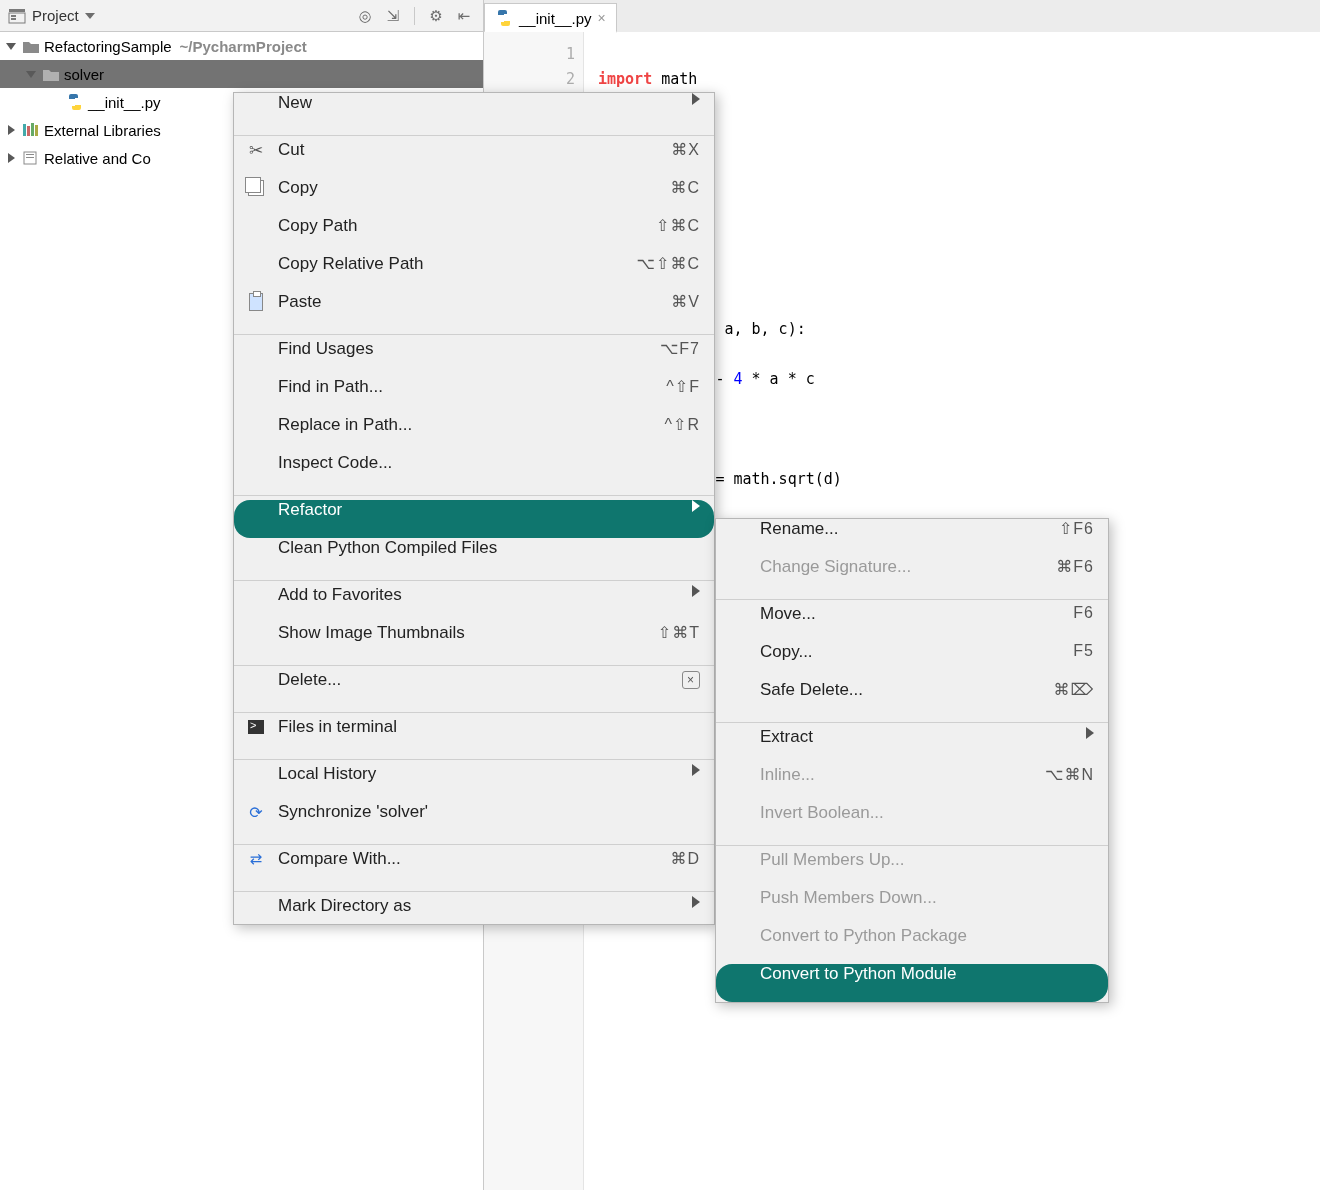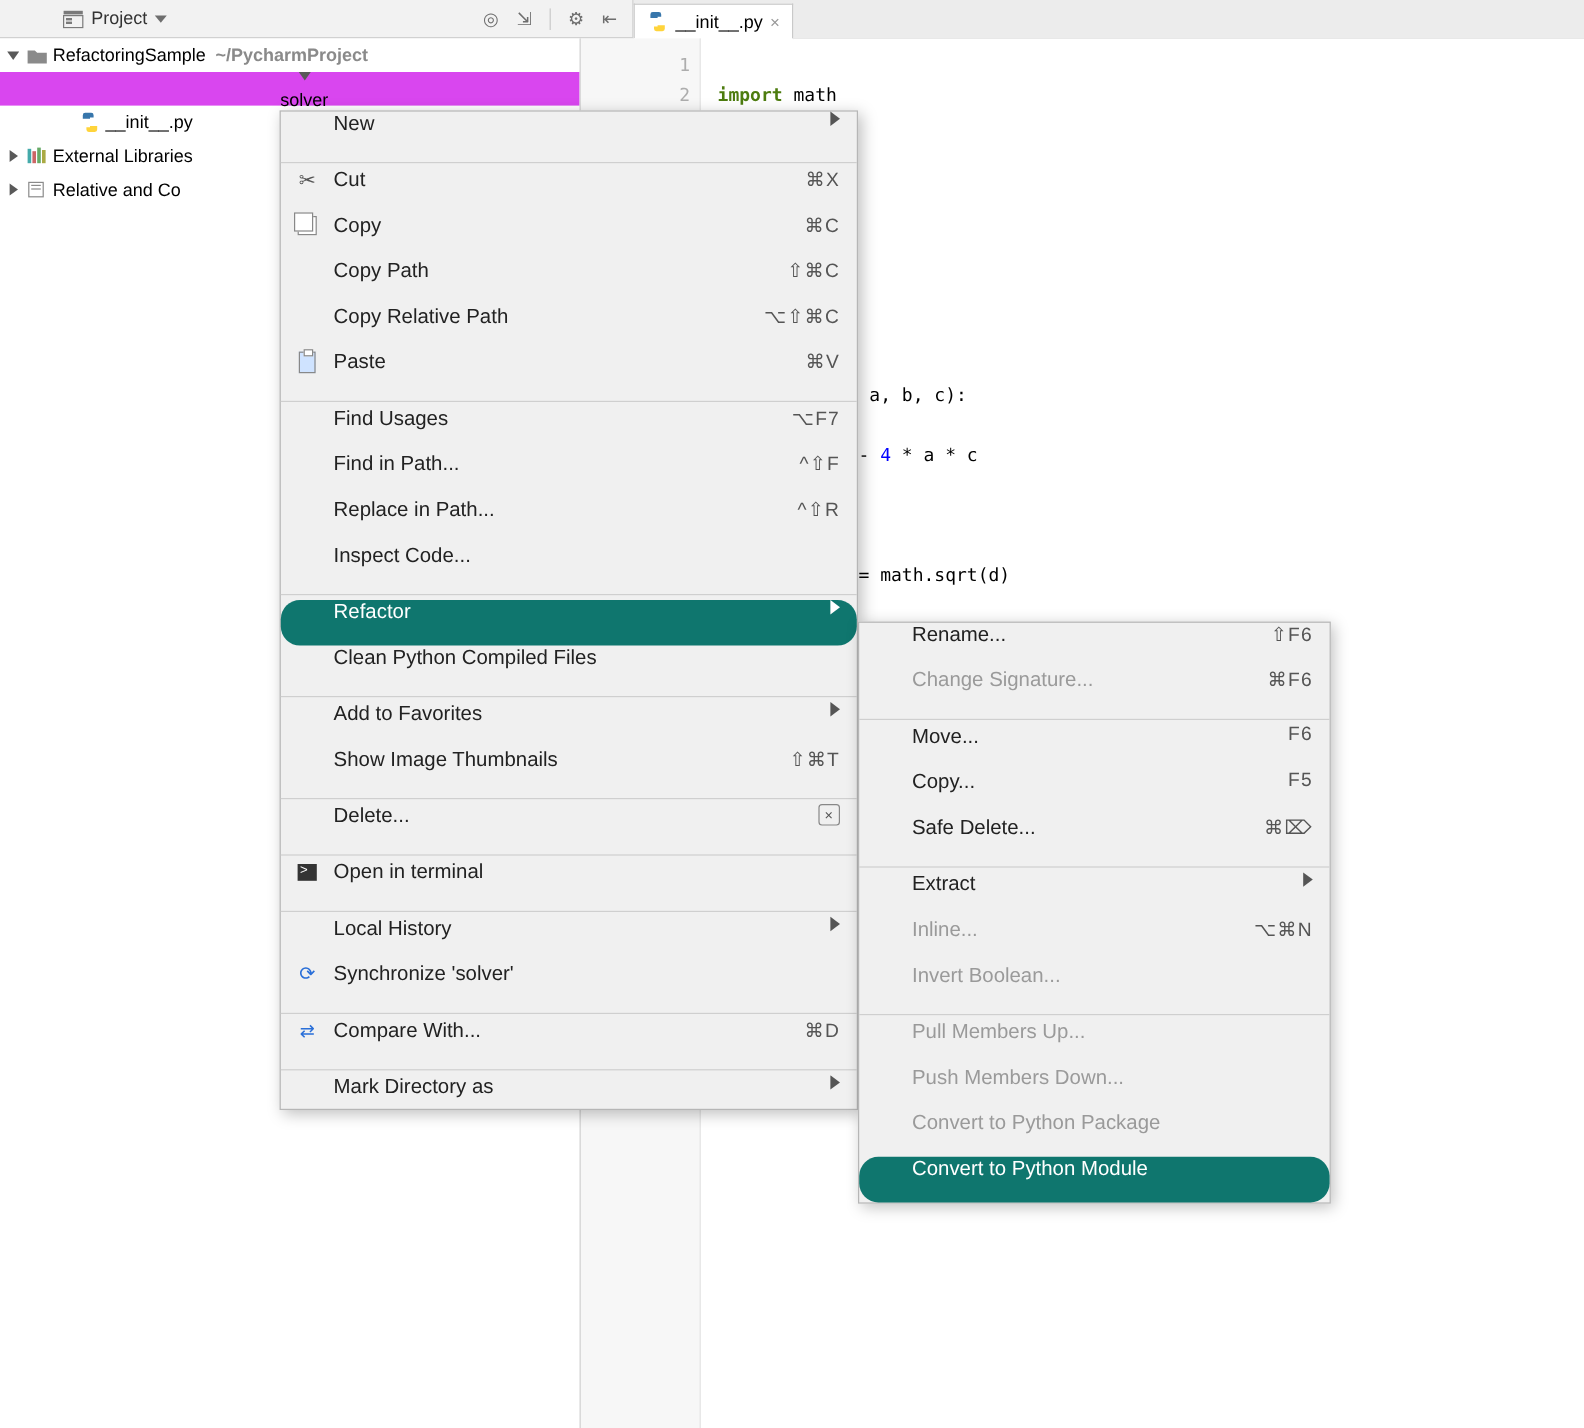--- a/index.html
+++ b/index.html
@@ -1,43 +1,43 @@
 <!DOCTYPE html>
 <html><head>
 <meta charset="utf-8">
 <style>
   * { margin:0; padding:0; box-sizing:border-box; }
   body { font-family:"Helvetica Neue",Helvetica,Arial,sans-serif; font-size:15px; color:#000; background:#fff; width:1320px; height:1190px; overflow:hidden; position:relative; }
   .topbar { display:flex; height:32px; border-bottom:1px solid #c9c9c9; background:#f2f2f2; }
-  .topbar-left { display:flex; align-items:center; gap:6px; padding:0 8px; width:484px; border-right:1px solid #c9c9c9;margin-left:44px; }
+  .topbar-left { display:flex; align-items:center; gap:6px; padding:0 8px; width:484px; border-right:1px solid #c9c9c9; }
   .proj-icon { width:18px; height:16px; }
   .proj-label { font-size:15px; color:#333; }
   .tri-down { width:0; height:0; border-left:5px solid transparent; border-right:5px solid transparent; border-top:6px solid #6e6e6e; display:inline-block; }
   .topbar-spacer { flex:1; }
   .tbbtn { width:22px; height:22px; display:flex; align-items:center; justify-content:center; color:#6e6e6e; font-size:15px; }
   .sep-v { width:1px; height:18px; background:#c9c9c9; margin:0 4px; }
   .tabs { display:flex; align-items:flex-end; height:32px; background:#ececec; flex:1; }
   .tab { display:flex; align-items:center; gap:6px; padding:5px 10px 4px 10px; background:#fff; border:1px solid #c9c9c9; border-bottom:2px solid #fff; margin-bottom:-1px; }
   .tab .close { color:#999; font-size:14px; }
   .py-icon { width:18px; height:18px; }
   .main { display:flex; height:calc(100% - 32px); }
   .sidebar { width:484px; border-right:1px solid #c9c9c9; background:#fff; overflow:hidden; }
   .row { display:flex; align-items:center; height:28px; padding-left:4px; gap:4px; }
-  .row.sel { background:#d946ef;flex-direction:column; }
+  .row.sel { background:#737373; }
   .tw { width:14px; display:flex; justify-content:center; }
   .tw .t { width:0; height:0; border-left:5px solid transparent; border-right:5px solid transparent; border-top:7px solid #595959; }
   .tw .tr { width:0; height:0; border-top:5px solid transparent; border-bottom:5px solid transparent; border-left:7px solid #595959; }
   .folder-icon { width:18px; height:15px; }
   .lbl { font-size:15px; white-space:nowrap; }
   .lbl.bold { font-weight:normal; }
   .lbl.grey { color:#8a8a8a; margin-left:4px;font-weight:bold; }
   .editor { flex:1; display:flex; font-family:Menlo,Consolas,monospace; font-size:15px; }
   .gutter { width:100px; background:#f7f7f7; border-right:1px solid #e4e4e4; padding:10px 8px 0 0; text-align:right; color:#adadad; line-height:25px; }
   .code { padding:10px 0 0 14px; line-height:25px; white-space:pre; }
-  .kw { color:#4d7c0f; font-weight:bold; }
+  .kw { color:#ef4444; font-weight:bold; }
   .num { color:#0000ff; }
   .str { color:#008080; font-weight:bold; }
   .slf { color:#94558d; }
   .hl { background:#fff9d6; display:inline-block; }
   
   .menu { position:absolute; background:#f0f0f0; border:1px solid #b6b6b6; box-shadow:3px 3px 12px rgba(0,0,0,.25); }
   .menu1 { left:233px; top:92px; width:482px; }
   .menu2 { left:715px; top:518px; width:394px; }
   .mi { display:flex; align-items:flex-start; height:38px; padding:0 14px 0 44px; position:relative; font-size:17px; color:#222; }
   .mi.hov { background:#0f766e; color:#fff;border-radius:16px; }
@@ -238,21 +238,21 @@
   <div class="msep"></div>
   <div class="mi">
       <span>Delete...</span>
       <span class="sc"><span class="delsc">×</span></span>
     </div>
   <div class="msep"></div>
   <div class="mi">
       <span class="ico">
         <span class="termico"></span>
       </span>
-      <span>Open in terminal</span>
+      <span>Files in terminal</span>
     </div>
   <div class="msep"></div>
   <div class="mi">
       <span>Local History</span>
       <span class="sub"></span>
     </div>
   <div class="mi">
       <span class="ico syncico">⟳</span>
       <span>Synchronize 'solver'</span>
     </div>

